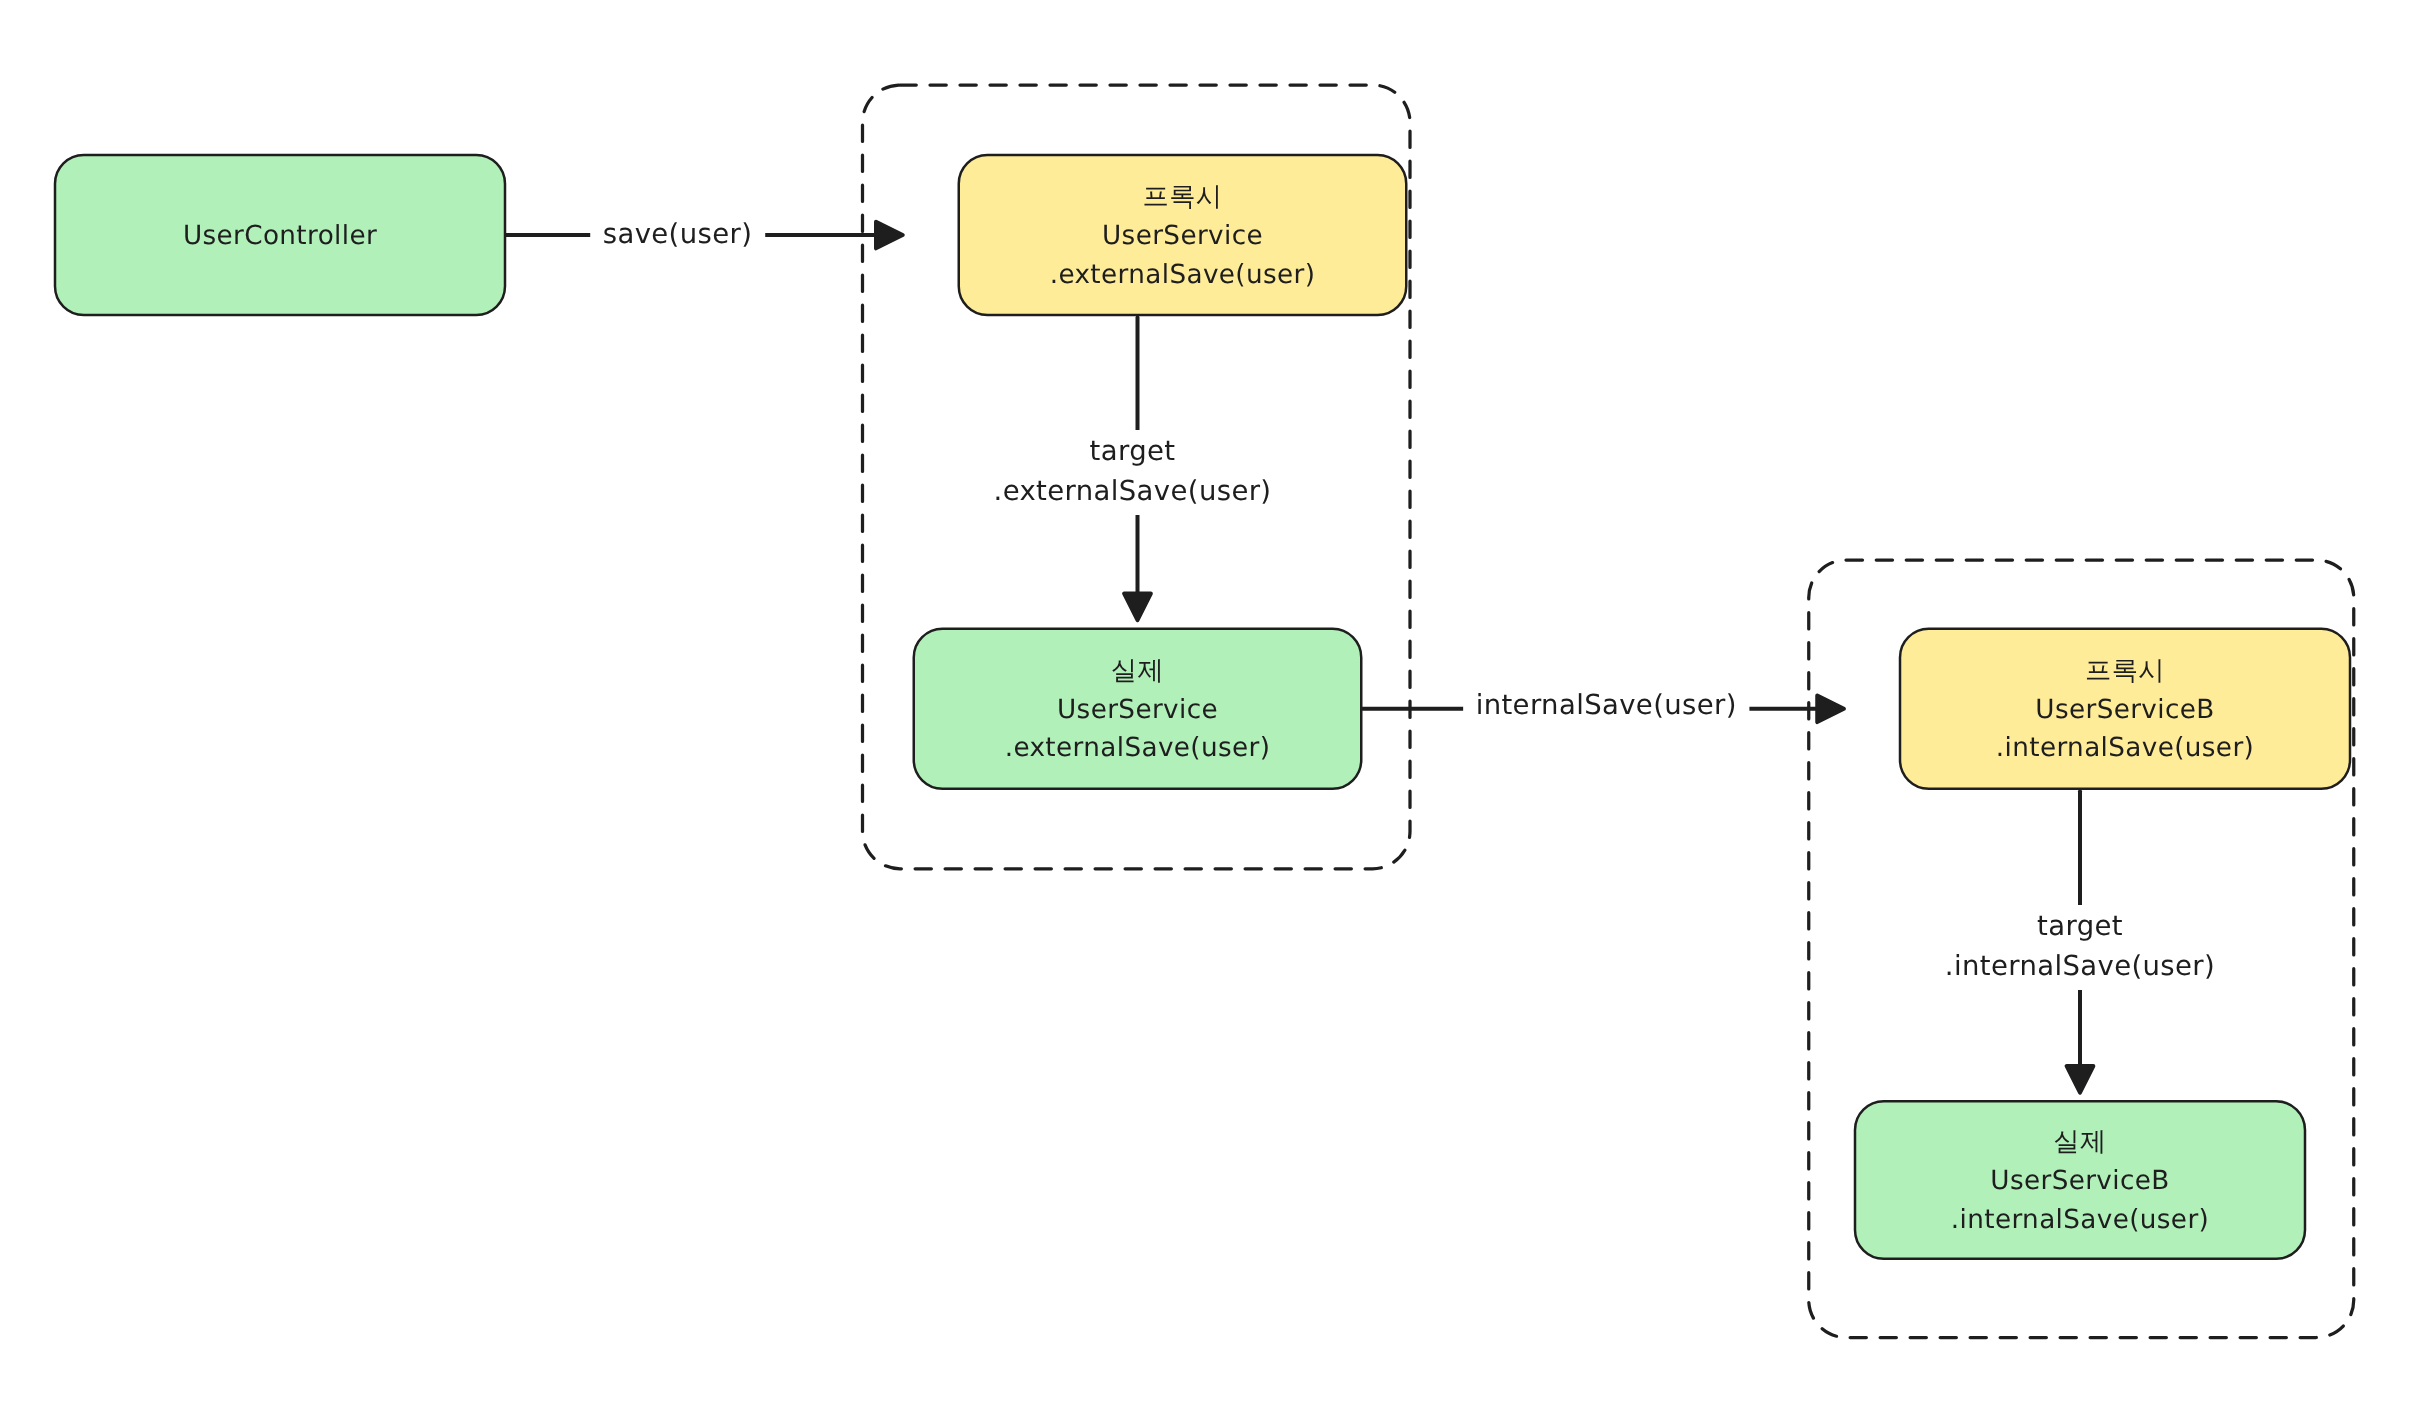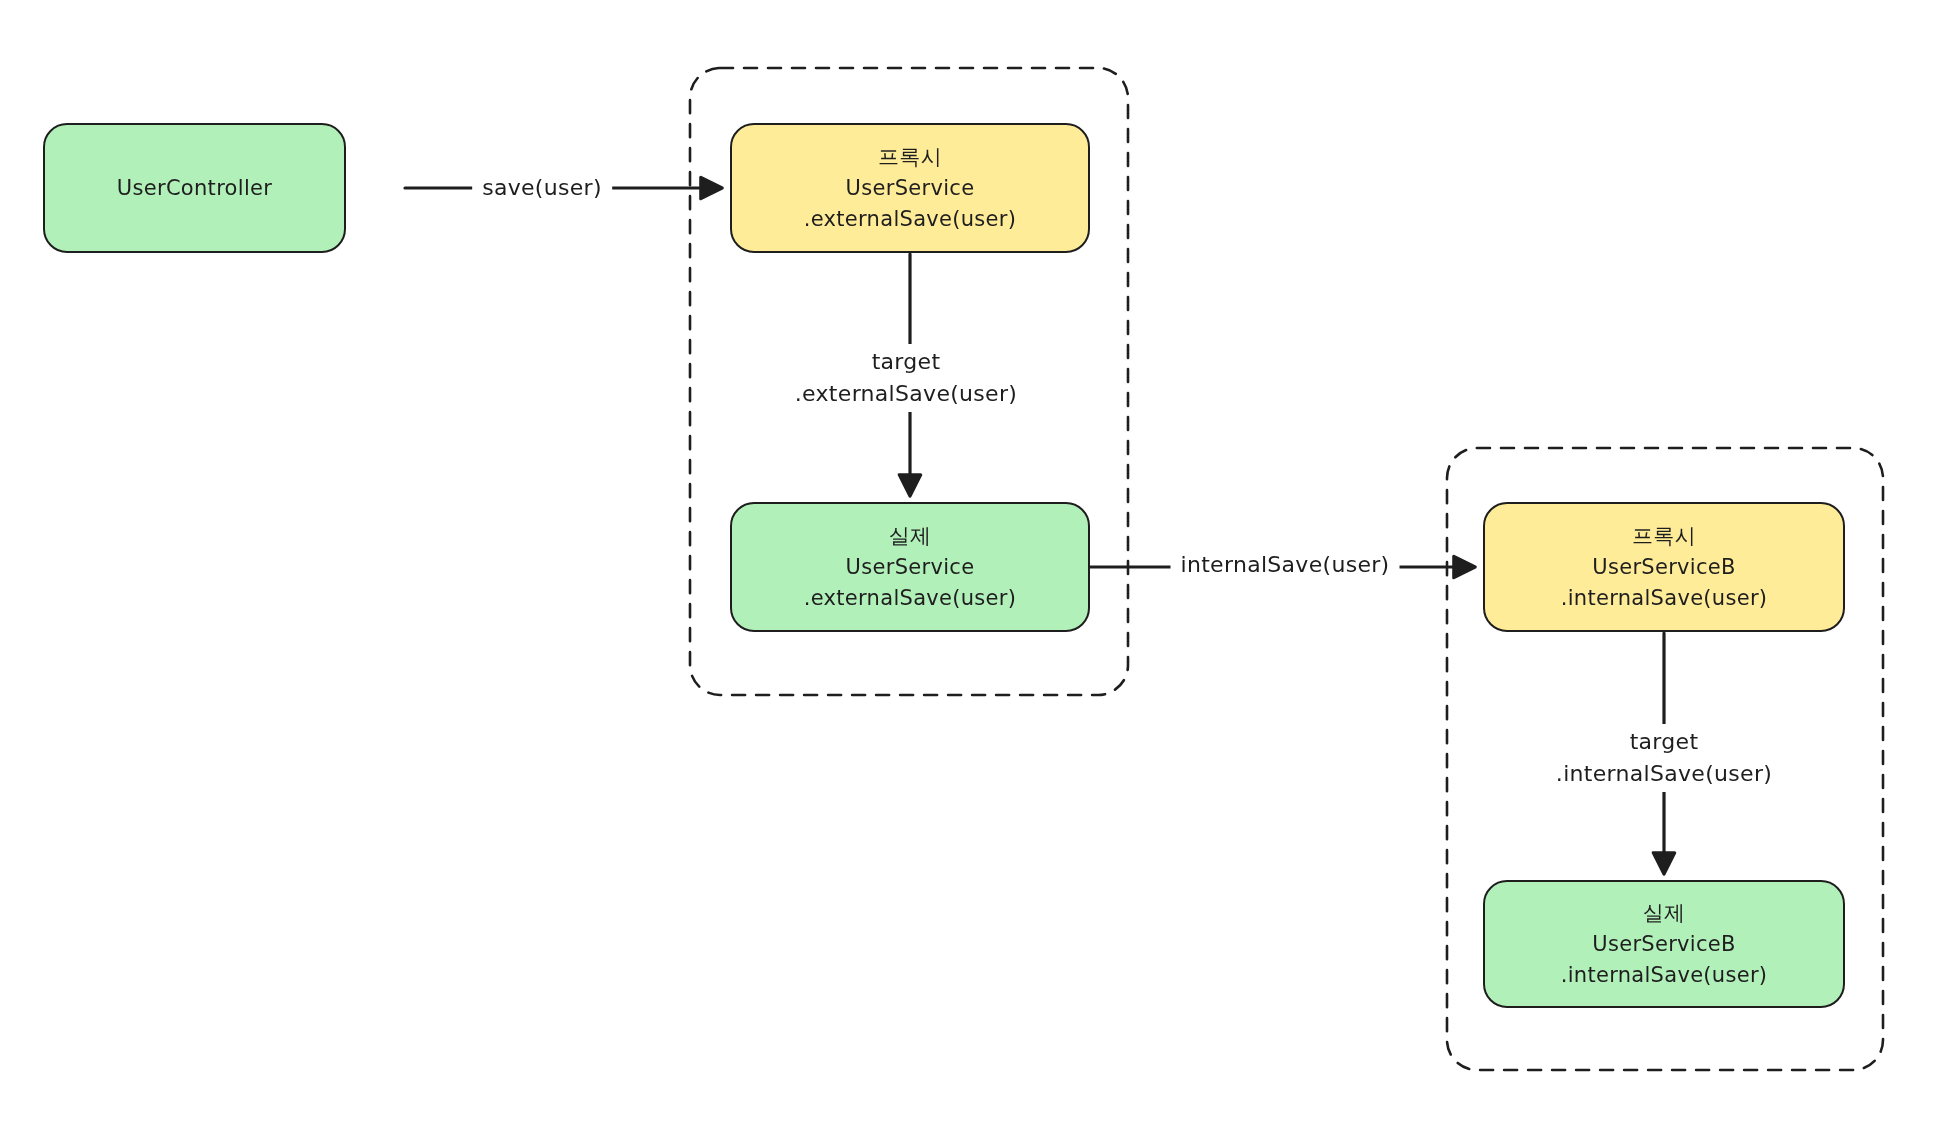--- a/index.html
+++ b/index.html
@@ -31,23 +31,23 @@
     display: flex;
     flex-direction: column;
     align-items: center;
     justify-content: center;
     text-align: center;
     font-size: 21px;
     line-height: 31px;
     letter-spacing: 0.3px;
   }
   .node--green { background: #b2f0ba; }
-  .node--yellow { background: #ffec99; }
+  .node--yellow { background: #ffec99; margin-left: 36px; }
 
-  .node-user-controller { left: 43px;   top: 123px; width: 303px; height: 130px; }
+  .node-user-controller { left: 43px;   top: 123px; width: 362px; height: 130px; }
   .node-proxy-user-service { left: 730px;  top: 123px; width: 360px; height: 130px; }
   .node-real-user-service  { left: 730px;  top: 502px; width: 360px; height: 130px; }
   .node-proxy-user-service-b { left: 1483px; top: 502px; width: 362px; height: 130px; }
   .node-real-user-service-b  { left: 1483px; top: 880px; width: 362px; height: 128px; }
 
   .edge-label {
     position: absolute;
     transform: translate(-50%, -50%);
     background: #ffffff;
     padding: 2px 10px;

